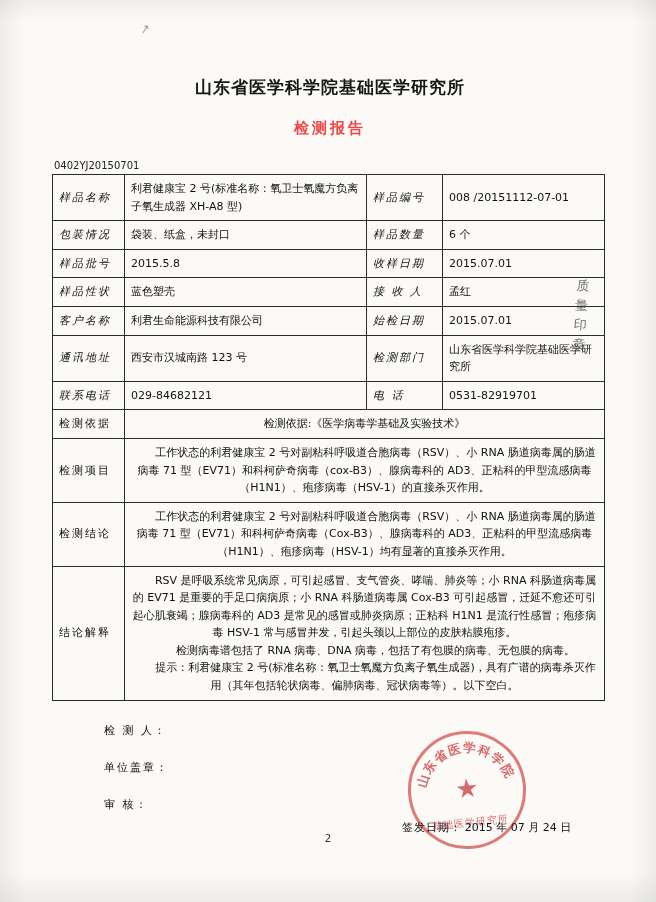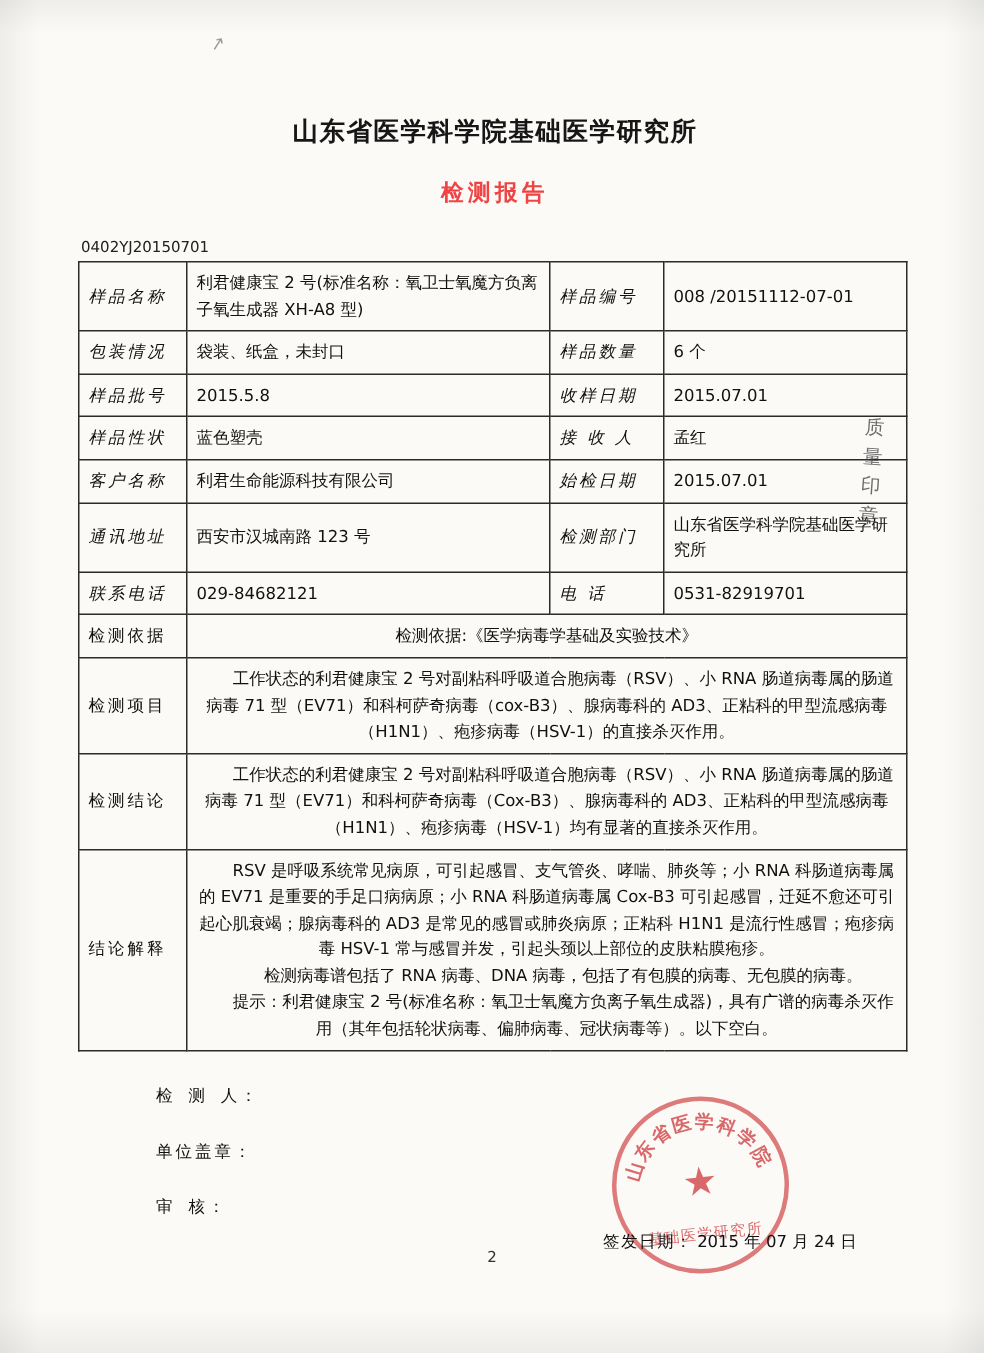--- a/index.html
+++ b/index.html
@@ -112,21 +112,20 @@
     margin-top: 0;
     position: relative;
     height: 130px;
   }
   .sigline {
     font-size: 11px;
     letter-spacing: 2px;
     margin-left: 52px;
     margin-top: 22px;
     color: #111;
-    font-family: Liberation Mono, monospace;
   }
   .sign-date {
     position: absolute;
     right: 34px;
     bottom: 18px;
     font-size: 11px;
     letter-spacing: 1px;
     color: #111;
   }
   .sign-date .dateval {

